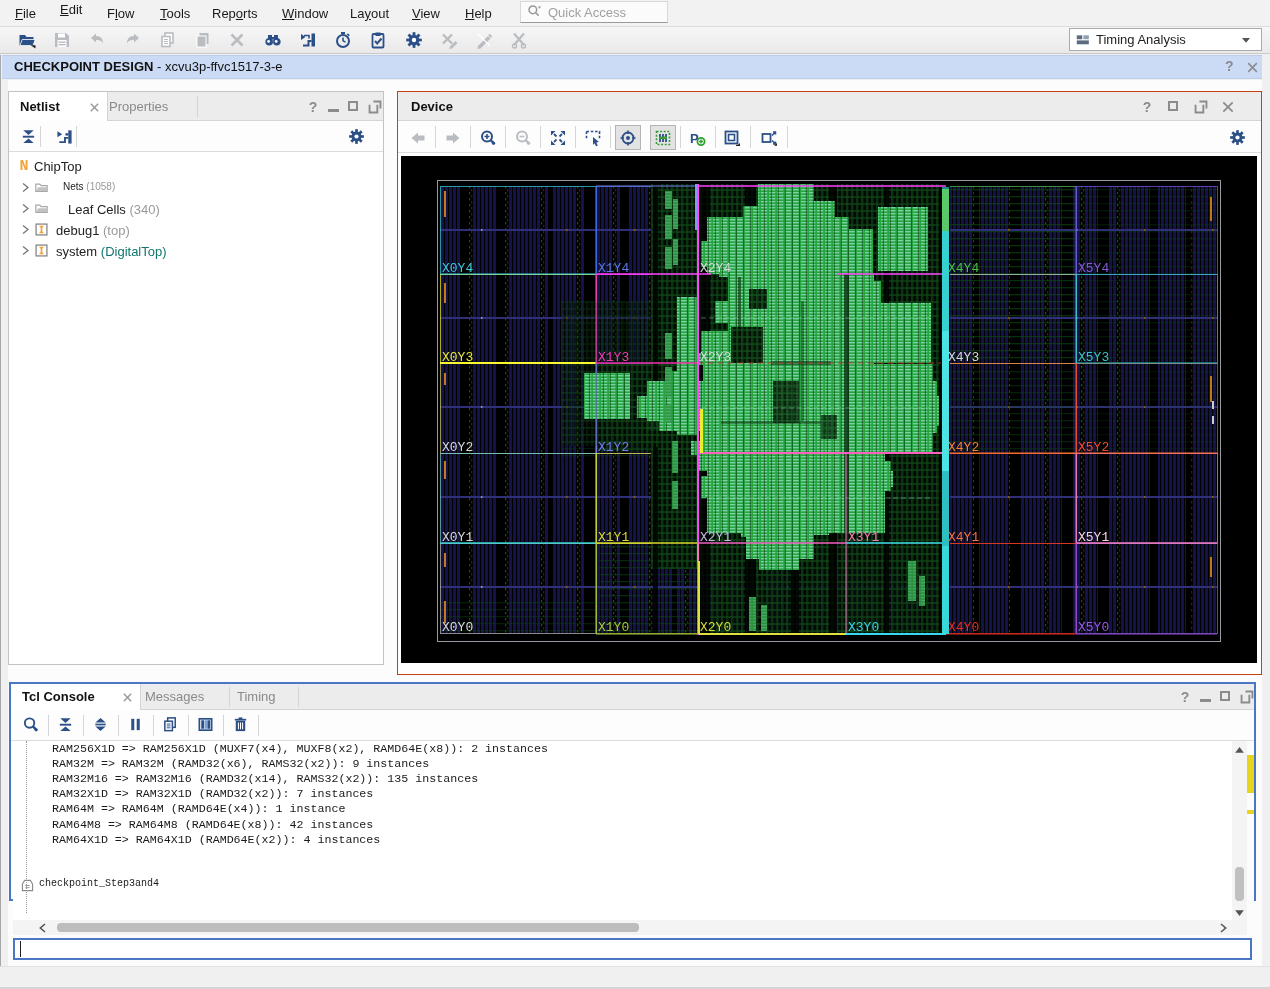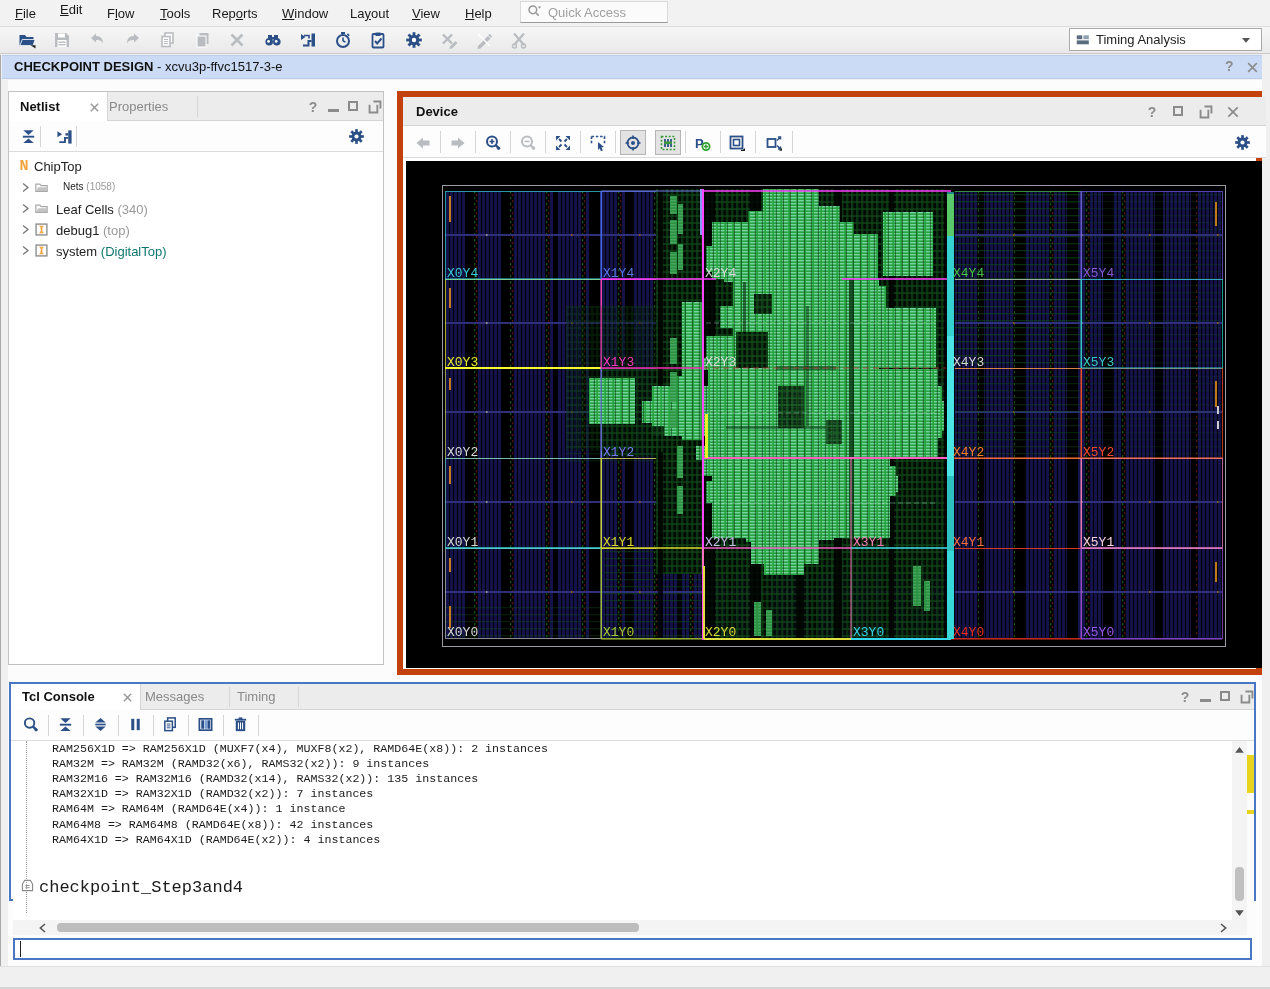--- a/index.html
+++ b/index.html
@@ -167,39 +167,39 @@
       <path d="M3,13.2 l1.8,-4.6 h12.4 l-1.7,4.6 z" fill="#c2c2c2"></path>
     </svg>
 <div class="abs" style="left:54px;top:89px;font-size:10px;color:#222">Nets <span style="color:#9a9a9a">(1058)</span></div>
 <svg style="position:absolute;left:11px;top:111px" width="11" height="11" viewBox="0 0 18 18">
       <path d="M5,2.5 L13,9 L5,15.5" stroke="#777" stroke-width="2.2" fill="none"></path>
     </svg>
 <svg style="position:absolute;left:25px;top:109px" width="15" height="15" viewBox="0 0 18 18">
       <path d="M2.2,13.5 V5 h4.8 l1.5,1.8 h7.3 v6.7 z" fill="none" stroke="#a9a9a9" stroke-width="1.5"></path>
       <path d="M3,13.2 l1.8,-4.6 h12.4 l-1.7,4.6 z" fill="#c2c2c2"></path>
     </svg>
-<div class="abs" style="left:47px;top:110px;font-size:13px;color:#222">Leaf Cells <span style="color:#9a9a9a">(340)</span></div>
+<div class="abs" style="left:59px;top:110px;font-size:13px;color:#222">Leaf Cells <span style="color:#9a9a9a">(340)</span></div>
 <svg style="position:absolute;left:11px;top:132px" width="11" height="11" viewBox="0 0 18 18">
       <path d="M5,2.5 L13,9 L5,15.5" stroke="#777" stroke-width="2.2" fill="none"></path>
     </svg>
 <svg style="position:absolute;left:25px;top:130px" width="15" height="15" viewBox="0 0 18 18">
       <rect x="2.5" y="2.5" width="13" height="13" fill="#fff" stroke="#8a8a8a" stroke-width="1.6"></rect>
       <path d="M6,4.5 h6 l-2,2.5 v4 l2,2.5 h-6 l2,-2.5 v-4 z" fill="#f2a33c"></path>
     </svg>
 <div class="abs" style="left:47px;top:131px;font-size:13px;color:#222">debug1 <span style="color:#9a9a9a">(top)</span></div>
 <svg style="position:absolute;left:11px;top:153px" width="11" height="11" viewBox="0 0 18 18">
       <path d="M5,2.5 L13,9 L5,15.5" stroke="#777" stroke-width="2.2" fill="none"></path>
     </svg>
 <svg style="position:absolute;left:25px;top:151px" width="15" height="15" viewBox="0 0 18 18">
       <rect x="2.5" y="2.5" width="13" height="13" fill="#fff" stroke="#8a8a8a" stroke-width="1.6"></rect>
       <path d="M6,4.5 h6 l-2,2.5 v4 l2,2.5 h-6 l2,-2.5 v-4 z" fill="#f2a33c"></path>
     </svg>
 <div class="abs" style="left:47px;top:152px;font-size:13px;color:#222">system <span style="color:#0f766e">(DigitalTop)</span></div>
 </div>
-<div class="abs" style="left:397px;top:91px;width:865px;height:584px;background:#fff;border:6px solid #c2410c">
+<div class="abs" style="left:397px;top:91px;width:865px;height:584px;background:#fff;border:1px solid #c2410c">
 <div class="abs" style="left:0;top:0;width:863px;height:29px;background:#ececec;border-bottom:1px solid #d5d5d5"></div>
 <div class="abs" style="left:13px;top:7px;font-size:13px;font-weight:bold;color:#111">Device</div>
 <div style="position:absolute;left:741px;top:7px;width:16px;height:16px;color:#8b8b8b;font-weight:bold;font-size:14px;text-align:center">?</div>
     <div style="position:absolute;left:770px;top:9px;width:10px;height:10px;border:2px solid #8b8b8b"></div>
     <svg style="position:absolute;left:796px;top:8px" width="14" height="14" viewBox="0 0 18 18">
       <path d="M2,6 V16 H12 V6" stroke="#8b8b8b" stroke-width="2.4" fill="none"></path>
       <path d="M7,2 h9 v9" stroke="#8b8b8b" stroke-width="2.4" fill="none"></path>
     </svg>
     <svg style="position:absolute;left:823px;top:8px" width="14" height="14" viewBox="0 0 18 18">
       <path d="M3,3 L15,15 M15,3 L3,15" stroke="#8b8b8b" stroke-width="2.2"></path>
@@ -667,21 +667,21 @@
 <div style="position:absolute;left:247px;top:31px;width:1px;height:21px;background:#d5d5d5"></div>
 <div class="abs" style="left:2px;top:57px;width:1219px;height:179px;background:#fff;overflow:hidden">
 <div class="abs" style="left:13px;top:0;width:1px;height:172px;border-left:1px dotted #9a9a9a"></div>
 <div class="abs mono" style="left:39px;top:1px;font-size:11.65px;color:#1a1a1a;white-space:pre">RAM256X1D =&gt; RAM256X1D (MUXF7(x4), MUXF8(x2), RAMD64E(x8)): 2 instances</div>
 <div class="abs mono" style="left:39px;top:16.1px;font-size:11.65px;color:#1a1a1a;white-space:pre">RAM32M =&gt; RAM32M (RAMD32(x6), RAMS32(x2)): 9 instances</div>
 <div class="abs mono" style="left:39px;top:31.200000000000003px;font-size:11.65px;color:#1a1a1a;white-space:pre">RAM32M16 =&gt; RAM32M16 (RAMD32(x14), RAMS32(x2)): 135 instances</div>
 <div class="abs mono" style="left:39px;top:46.300000000000004px;font-size:11.65px;color:#1a1a1a;white-space:pre">RAM32X1D =&gt; RAM32X1D (RAMD32(x2)): 7 instances</div>
 <div class="abs mono" style="left:39px;top:61.400000000000006px;font-size:11.65px;color:#1a1a1a;white-space:pre">RAM64M =&gt; RAM64M (RAMD64E(x4)): 1 instance</div>
 <div class="abs mono" style="left:39px;top:76.5px;font-size:11.65px;color:#1a1a1a;white-space:pre">RAM64M8 =&gt; RAM64M8 (RAMD64E(x8)): 42 instances</div>
 <div class="abs mono" style="left:39px;top:91.6px;font-size:11.65px;color:#1a1a1a;white-space:pre">RAM64X1D =&gt; RAM64X1D (RAMD64E(x2)): 4 instances</div>
-<div class="abs mono" style="left:26px;top:136.89999999999998px;font-size:17px;color:#1a1a1a;white-space:pre">checkpoint_Step3and4</div>
+<div class="abs mono" style="left:26px;top:136.89999999999998px;font-size:10px;color:#1a1a1a;white-space:pre">checkpoint_Step3and4</div>
 <svg style="position:absolute;left:8px;top:138px" width="13" height="13" viewBox="0 0 18 18">
         <path d="M5,2 h8 l3,5 v9 H2 V7 z" fill="none" stroke="#8a8a8a" stroke-width="1.6"></path>
         <path d="M6,9 h6 M6,12 h6" stroke="#8a8a8a" stroke-width="1.2"></path>
       </svg>
 </div>
 <div class="abs" style="left:1221px;top:57px;width:15px;height:179px;background:#f4f4f4"></div>
 <svg style="position:absolute;left:1222px;top:60px" width="13" height="13" viewBox="0 0 18 18">
       <path d="M9,4 L3,12 H15 z" fill="#555"></path>
     </svg>
 <svg style="position:absolute;left:1222px;top:222px" width="13" height="13" viewBox="0 0 18 18">

